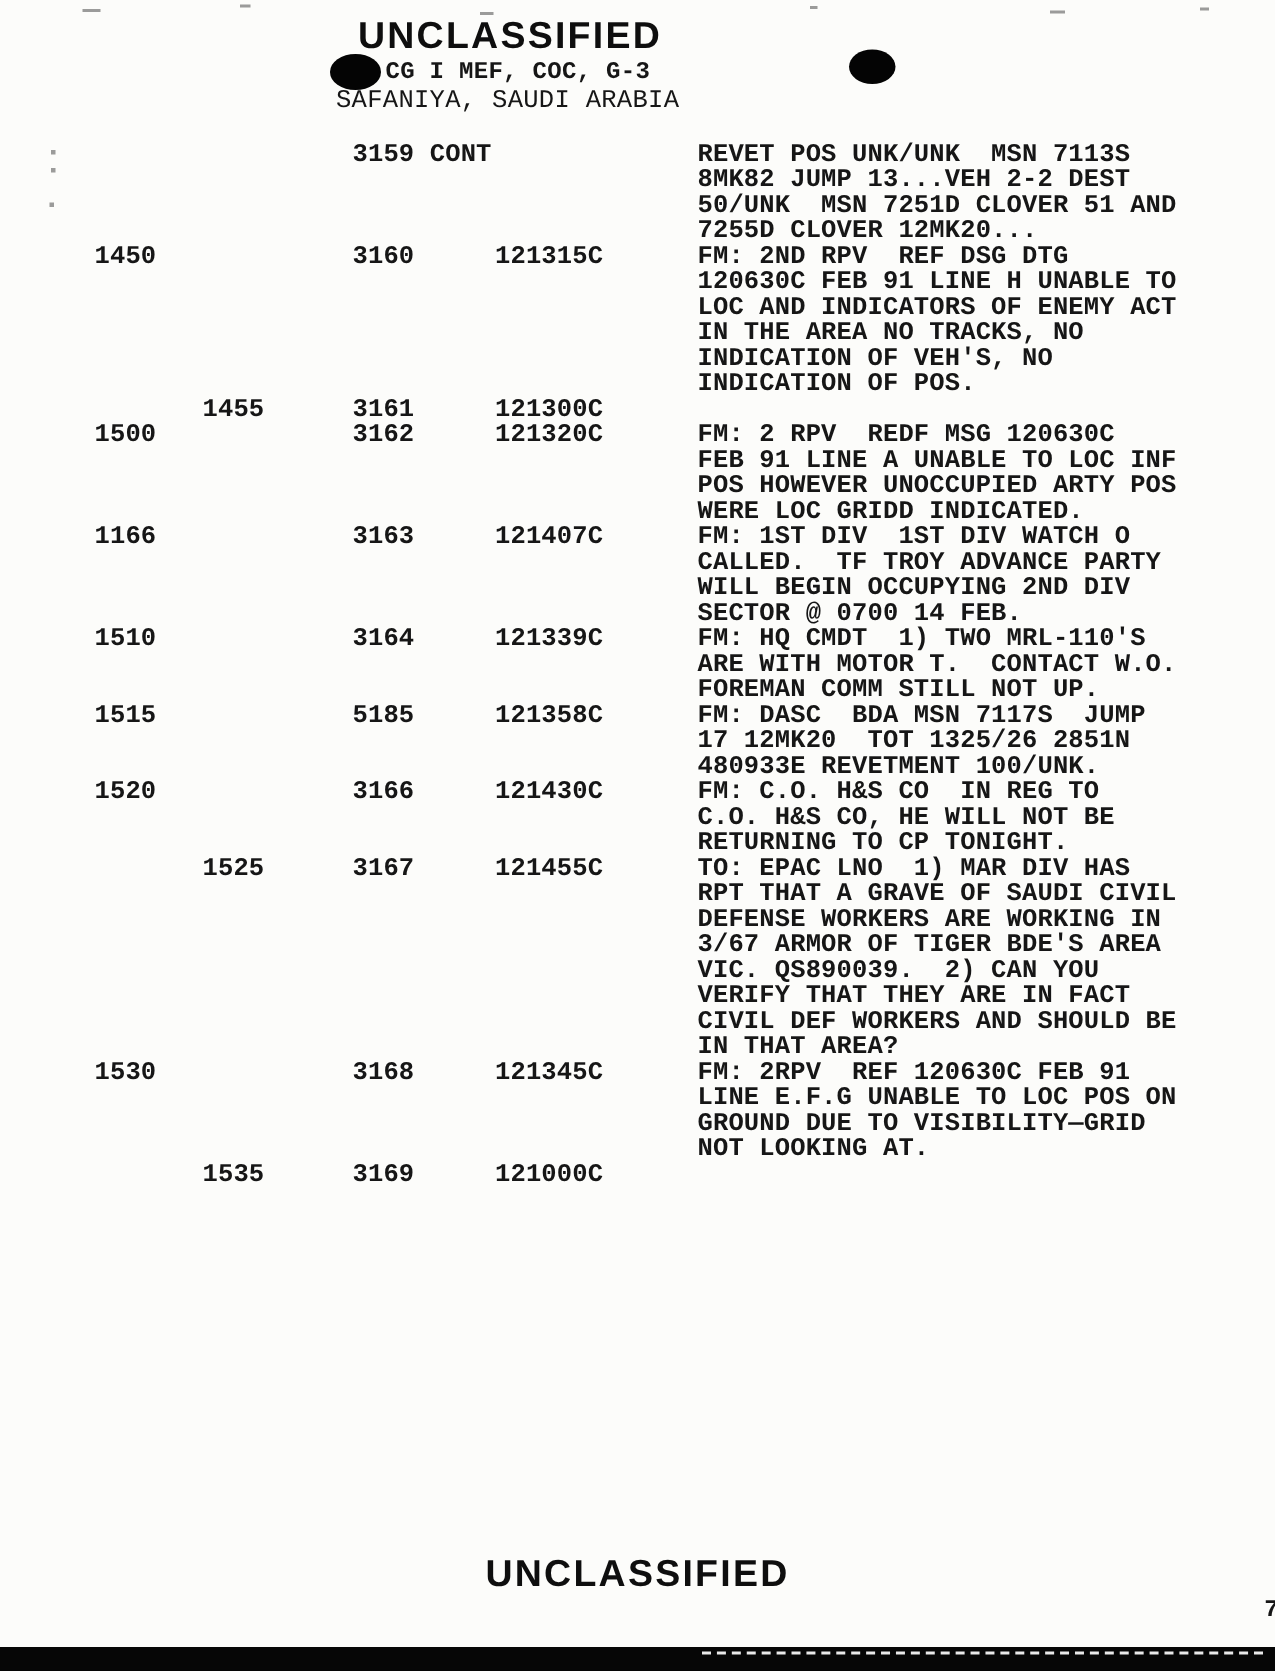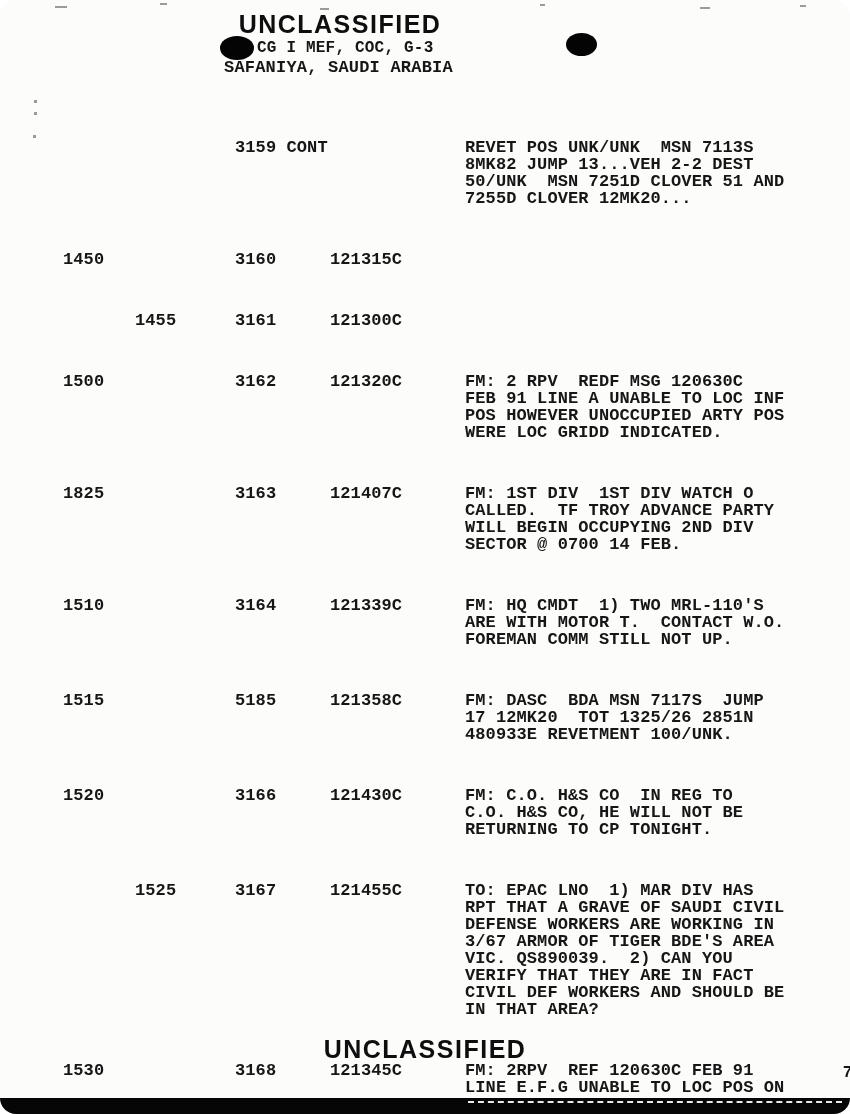--- a/index.html
+++ b/index.html
@@ -5,51 +5,50 @@
   * { box-sizing: border-box; }
   html, body { margin: 0; padding: 0; background: #ffffff; }
   .page {
     position: relative;
     width: 850px;
     height: 1114px;
     background: #fcfcfa;
     color: #161616;
     overflow: hidden;
     font-family: "Liberation Mono", "DejaVu Sans Mono", monospace;
-    border-radius: 16px;
   }
   .speck { position: absolute; background: #5a5a5a; opacity: .6; }
   .top-classification {
     position: absolute; top: 10px; left: 0; width: 680px;
     text-align: center;
     font-family: "Liberation Sans", "DejaVu Sans", sans-serif;
     font-weight: 700; font-size: 25px; letter-spacing: 1.5px; color: #0e0e0e;
   }
   .unit-line {
     position: absolute; top: 39px; left: 257px;
     font-size: 16px; font-weight: 700; white-space: pre; letter-spacing: .2px;
   }
   .location-line {
     position: absolute; top: 58px; left: 224px;
-    font-size: 17px; font-weight: 700; white-space: pre; letter-spacing: .2px;
+    font-size: 17px; font-weight: 400; white-space: pre; letter-spacing: .2px;
   }
   .hole { position: absolute; background: #040404; border-radius: 50%; }
   .hole-left  { left: 220px; top: 36px; width: 34px; height: 24px; }
   .hole-right { left: 566px; top: 33px; width: 31px; height: 23px; }
   .log {
     position: absolute; top: 95px; left: 0; width: 850px;
     padding: 0 40px 0 63px;
     font-size: 17px; line-height: 17px; font-weight: 700; letter-spacing: .1px;
   }
   .log-row {
     display: grid;
     grid-template-columns: 72px 100px 95px 135px 1fr;
     align-items: start;
   }
-  .log-row span { white-space: pre-wrap; display: block; margin-top: 44px; }
+  .log-row span { white-space: pre-wrap; display: block; }
   .footer-classification {
     position: absolute; top: 1035px; left: 0; width: 850px;
     text-align: center;
     font-family: "Liberation Sans", "DejaVu Sans", sans-serif;
     font-weight: 700; font-size: 25px; letter-spacing: 1.5px; color: #0e0e0e;
   }
   .page-number {
     position: absolute; top: 1064px; left: 12px; width: 850px;
     text-align: right; font-size: 16px; font-weight: 700;
   }
@@ -94,20 +93,26 @@
 8MK82 JUMP 13...VEH 2-2 DEST
 50/UNK  MSN 7251D CLOVER 51 AND
 7255D CLOVER 12MK20...</span>
     </div>
 
     <div class="log-row">
       <span>1450</span>
       <span></span>
       <span>3160</span>
       <span>121315C</span>
+      <span>FM: 2ND RPV  REF DSG DTG
+120630C FEB 91 LINE H UNABLE TO
+LOC AND INDICATORS OF ENEMY ACT
+IN THE AREA NO TRACKS, NO
+INDICATION OF VEH'S, NO
+INDICATION OF POS.</span>
     </div>
 
     <div class="log-row">
       <span></span>
       <span>1455</span>
       <span>3161</span>
       <span>121300C</span>
     </div>
 
     <div class="log-row">
@@ -115,21 +120,21 @@
       <span></span>
       <span>3162</span>
       <span>121320C</span>
       <span>FM: 2 RPV  REDF MSG 120630C
 FEB 91 LINE A UNABLE TO LOC INF
 POS HOWEVER UNOCCUPIED ARTY POS
 WERE LOC GRIDD INDICATED.</span>
     </div>
 
     <div class="log-row">
-      <span>1825</span>
+      <span>1166</span>
       <span></span>
       <span>3163</span>
       <span>121407C</span>
       <span>FM: 1ST DIV  1ST DIV WATCH O
 CALLED.  TF TROY ADVANCE PARTY
 WILL BEGIN OCCUPYING 2ND DIV
 SECTOR @ 0700 14 FEB.</span>
     </div>
 
     <div class="log-row">

